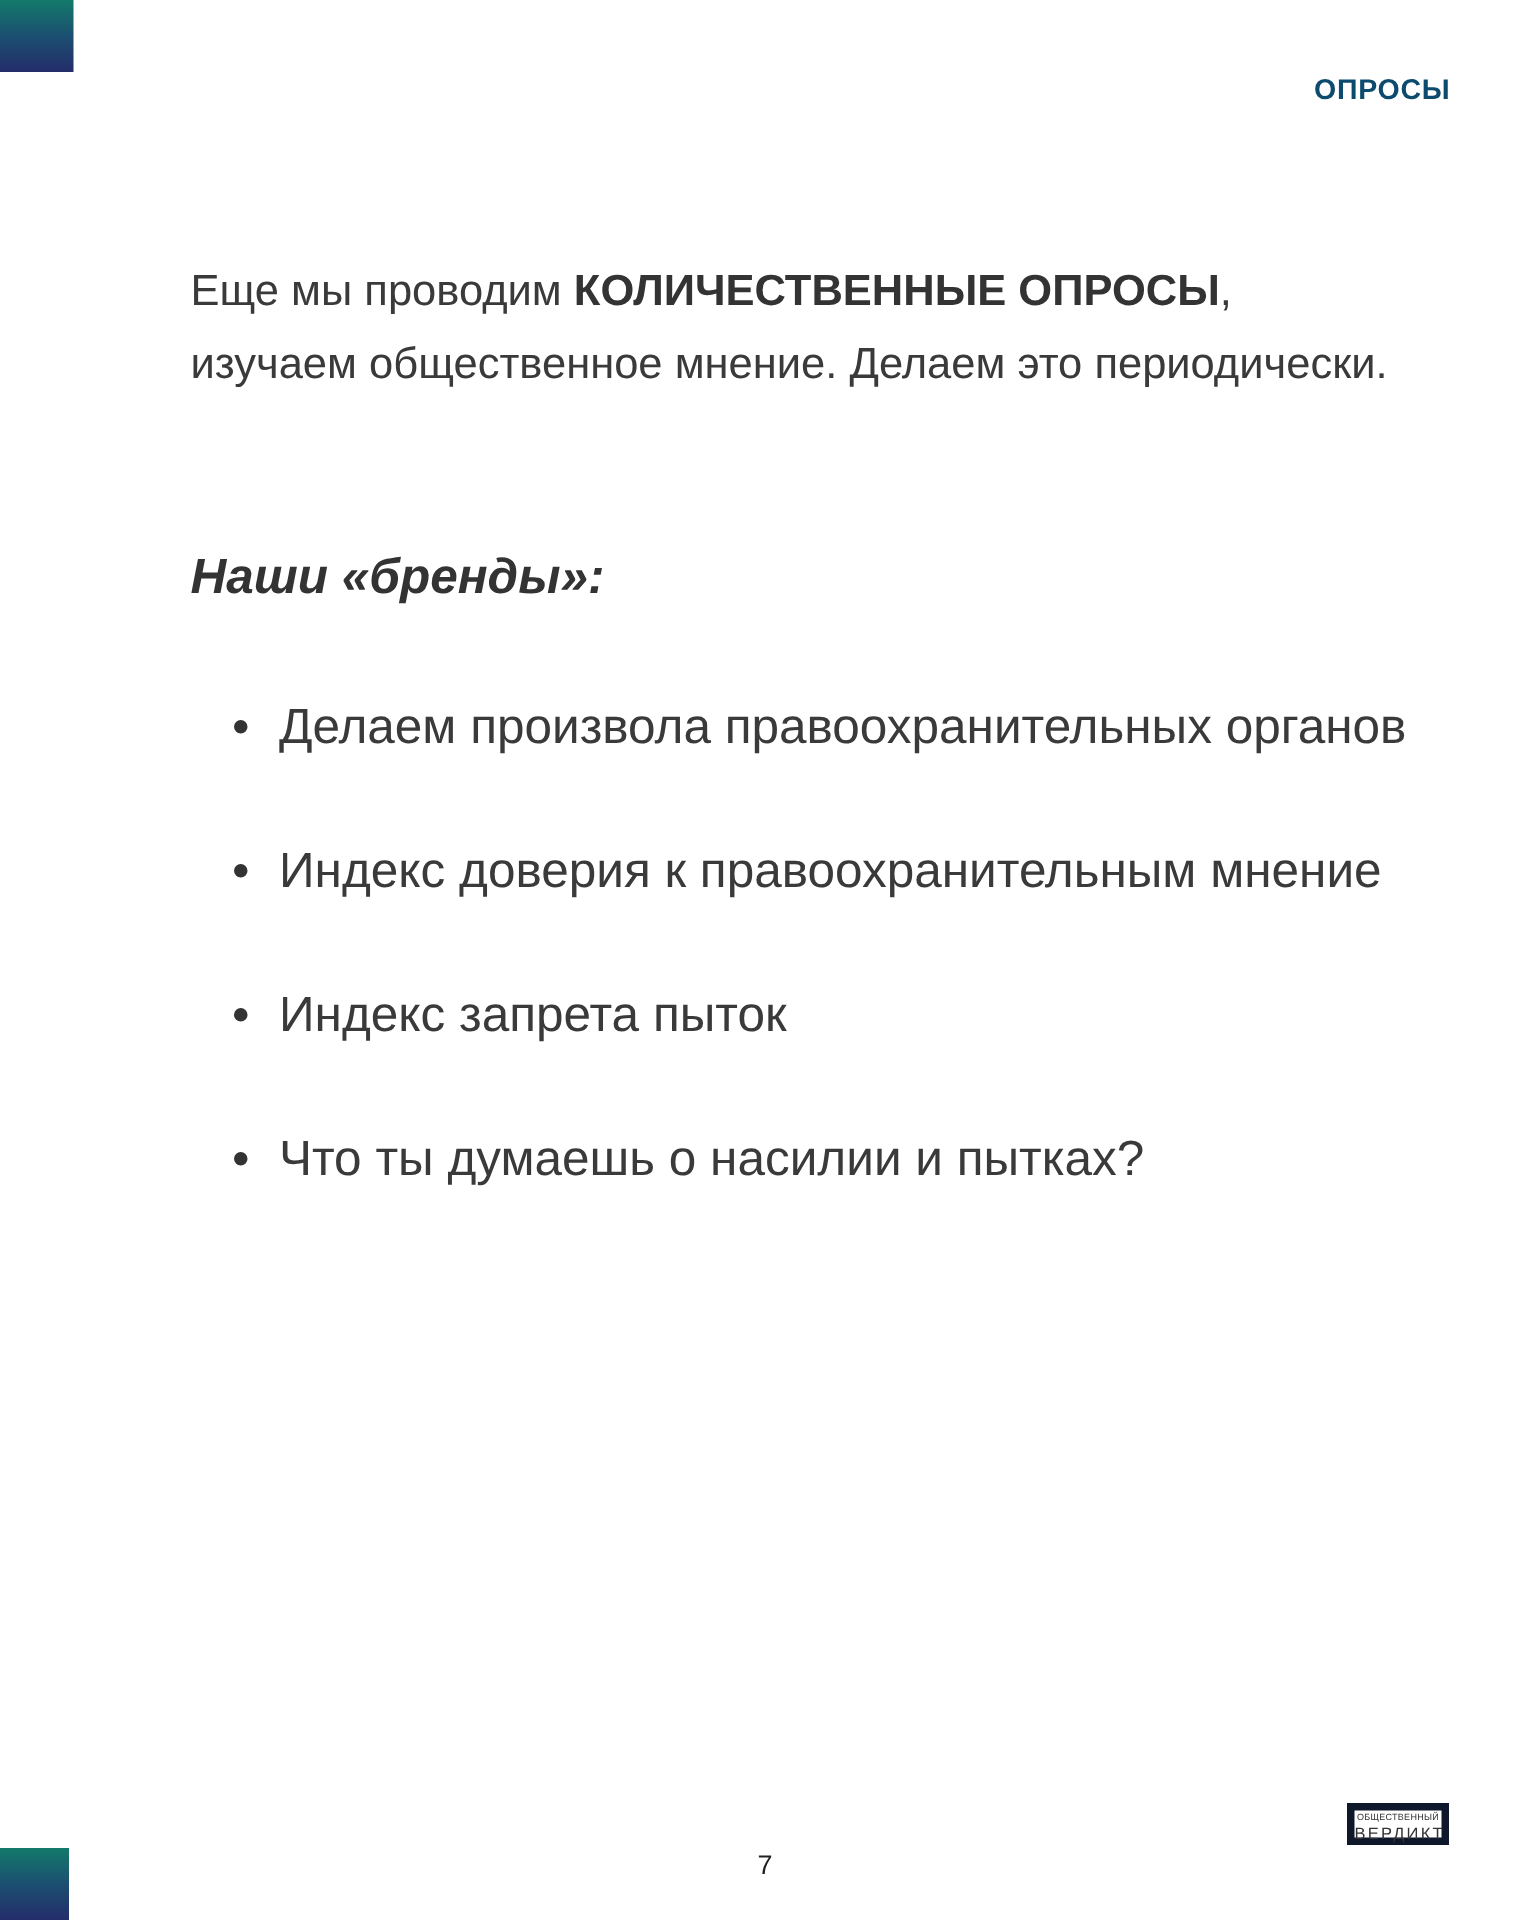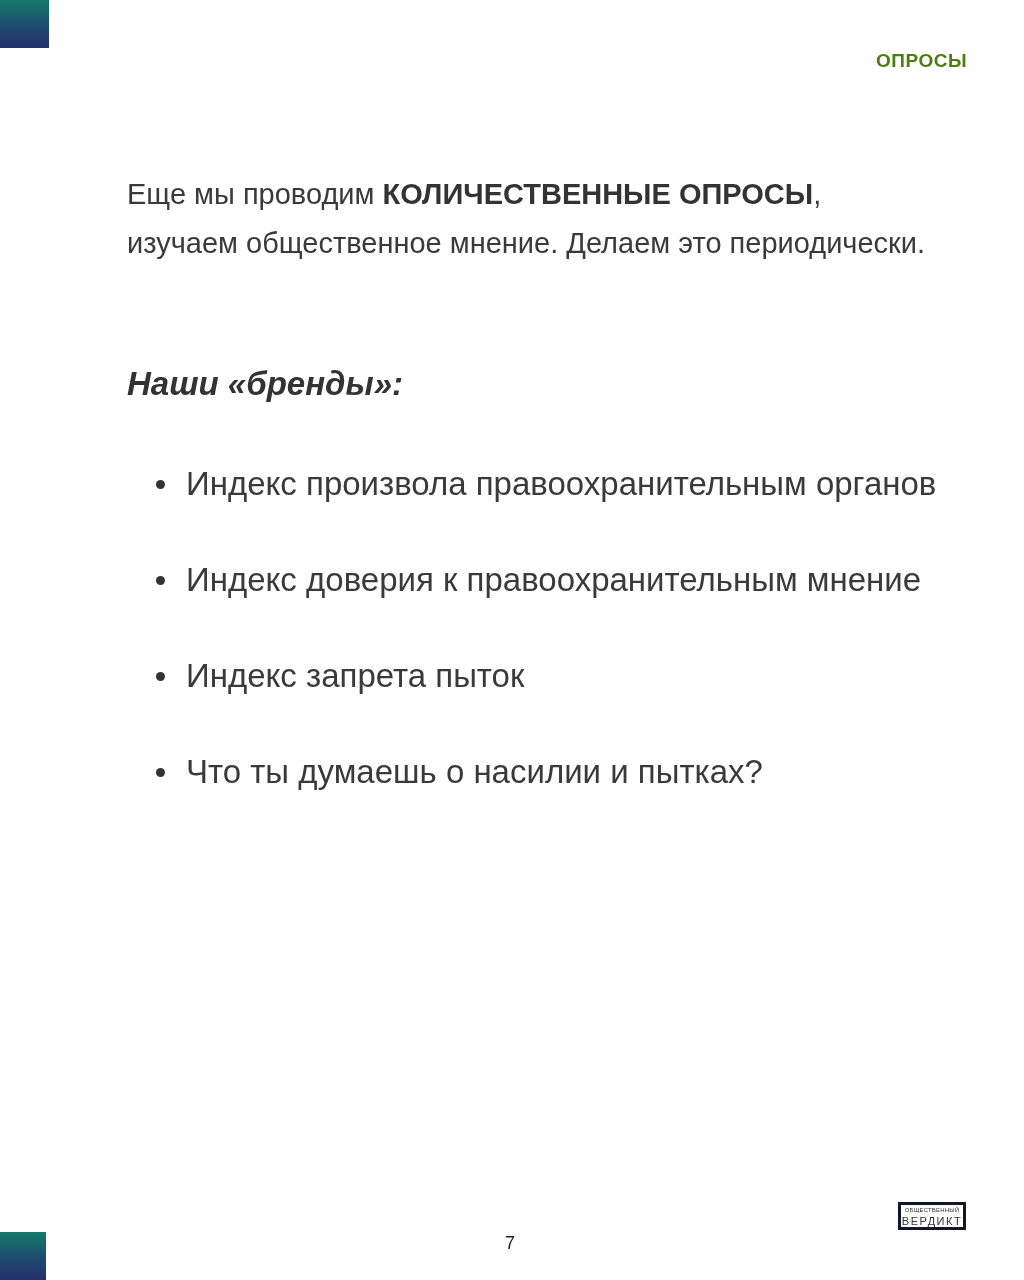--- a/index.html
+++ b/index.html
@@ -30,21 +30,21 @@
       width: 46px;
       height: 48px;
       background: linear-gradient(to bottom, #137a6a 0%, #1b4f70 50%, #242d6a 100%);
     }
     .section-label {
       position: absolute;
       right: 57px;
       top: 50px;
       font-size: 19px;
       font-weight: bold;
-      color: #4d7c0f;
+      color: #0c4a6e;
       letter-spacing: 0.5px;
     }
     .intro {
       position: absolute;
       left: 127px;
       top: 170px;
       width: 800px;
       font-size: 29px;
       line-height: 49px;
       color: #3a3a3a;
@@ -89,21 +89,21 @@
       height: 9px;
       border-radius: 50%;
       background: #333333;
     }
     .logo {
       position: absolute;
       left: 898px;
       top: 1202px;
       width: 68px;
       height: 28px;
-      border: 3px solid #0f172a;
+      border: 5px solid #0f172a;
       box-sizing: border-box;
       text-align: center;
       color: #333333;
     }
     .logo .logo-top {
       display: block;
       font-size: 6px;
       line-height: 9px;
       letter-spacing: 0.2px;
       margin-top: 1px;
@@ -129,21 +129,21 @@
 
 <div class="section-label">ОПРОСЫ</div>
 
 <p class="intro"><span>Еще мы проводим </span><b>КОЛИЧЕСТВЕННЫЕ ОПРОСЫ</b><span>, изучаем общественное мнение. Делаем это периодически.</span></p>
 
 <h2 class="brands-heading">Наши «бренды»:</h2>
 
 <ul class="brand-list">
   <li class="brand-item">
     <span class="bullet"></span>
-    <span>Индекс произвола правоохранительным органов</span>
+    <span>Делаем произвола правоохранительных органов</span>
   </li>
   <li class="brand-item">
     <span class="bullet"></span>
     <span>Индекс доверия к правоохранительным мнение</span>
   </li>
   <li class="brand-item">
     <span class="bullet"></span>
     <span>Индекс запрета пыток</span>
   </li>
   <li class="brand-item">

